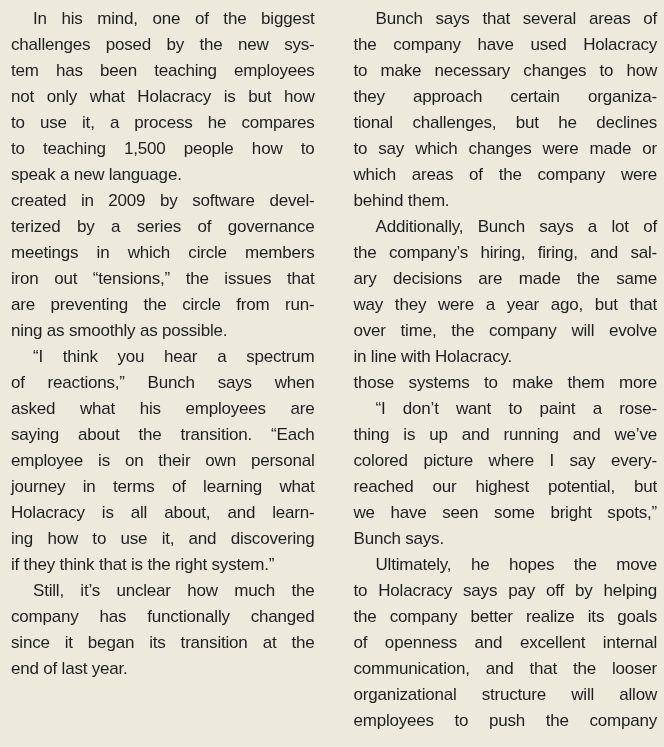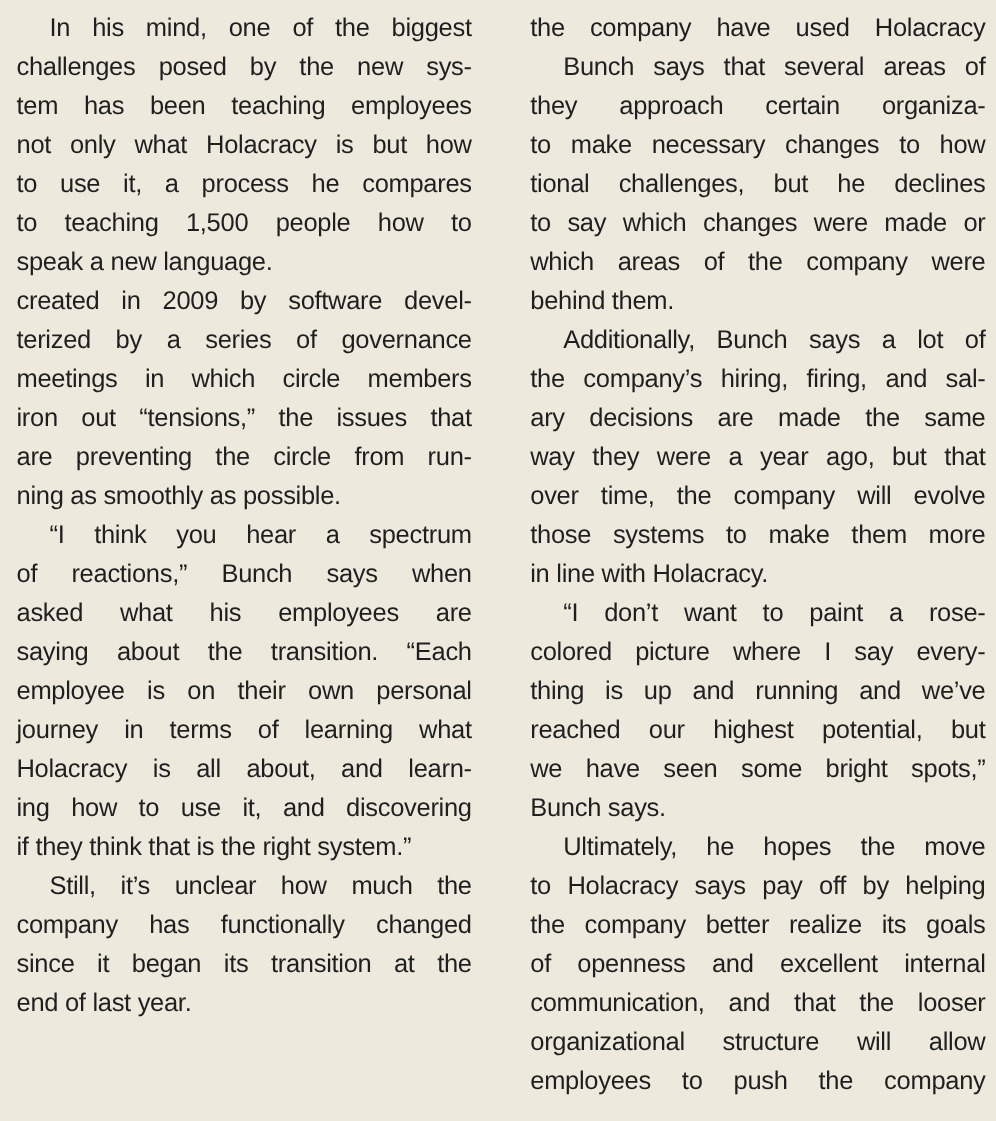--- a/index.html
+++ b/index.html
@@ -81,42 +81,42 @@
       </div>
       <div class="paragraph">
         <div class="line first">Still, it’s unclear how much the</div>
         <div class="line">company has functionally changed</div>
         <div class="line">since it began its transition at the</div>
         <div class="line para-last">end of last year.</div>
       </div>
     </div>
   <div class="column">
       <div class="paragraph">
+        <div class="line first">Bunch says that several areas of</div>
         <div class="line">the company have used Holacracy</div>
-        <div class="line first">Bunch says that several areas of</div>
+        <div class="line">to make necessary changes to how</div>
         <div class="line">they approach certain organiza-</div>
-        <div class="line">to make necessary changes to how</div>
         <div class="line">tional challenges, but he declines</div>
         <div class="line">to say which changes were made or</div>
         <div class="line">which areas of the company were</div>
         <div class="line para-last">behind them.</div>
       </div>
       <div class="paragraph">
         <div class="line first">Additionally, Bunch says a lot of</div>
         <div class="line">the company’s hiring, firing, and sal-</div>
         <div class="line">ary decisions are made the same</div>
         <div class="line">way they were a year ago, but that</div>
         <div class="line">over time, the company will evolve</div>
+        <div class="line para-last">in line with Holacracy.</div>
         <div class="line">those systems to make them more</div>
-        <div class="line para-last">in line with Holacracy.</div>
       </div>
       <div class="paragraph">
         <div class="line first">“I don’t want to paint a rose-</div>
+        <div class="line">thing is up and running and we’ve</div>
         <div class="line">colored picture where I say every-</div>
-        <div class="line">thing is up and running and we’ve</div>
         <div class="line">reached our highest potential, but</div>
         <div class="line">we have seen some bright spots,”</div>
         <div class="line para-last">Bunch says.</div>
       </div>
       <div class="paragraph">
         <div class="line first">Ultimately, he hopes the move</div>
         <div class="line">to Holacracy says pay off by helping</div>
         <div class="line">the company better realize its goals</div>
         <div class="line">of openness and excellent internal</div>
         <div class="line">communication, and that the looser</div>

